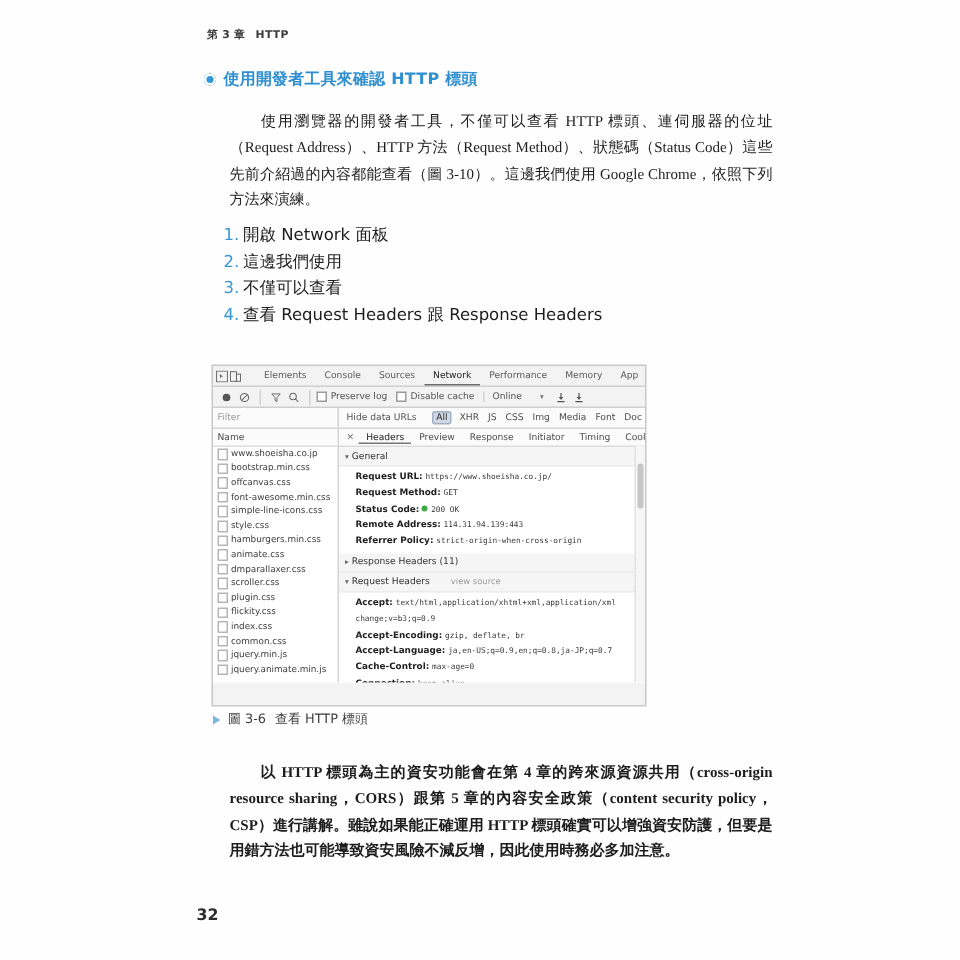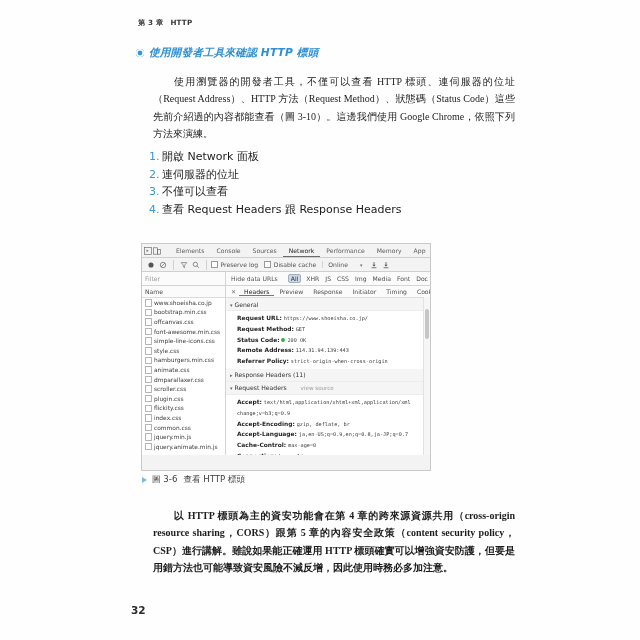--- a/index.html
+++ b/index.html
@@ -43,21 +43,20 @@
   .running-head .rh-num { margin-right: 7px; }
 
   
   .section-heading {
     position: absolute;
     left: 5px;
     top: 46px;
     display: flex;
     align-items: center;
     white-space: nowrap;
-    font-style: italic;
   }
   .heading-bullet {
     width: 8px;
     height: 8px;
     border-radius: 50%;
     background: #3399d6;
     margin-right: 5px;
     flex: 0 0 auto;
     box-shadow: inset 0 0 0 1.6px #ffffff, inset 0 0 0 3px #3399d6;
   }
@@ -365,21 +364,21 @@
 
     <div class="section-heading">
       <span class="heading-bullet"></span>
       <span class="heading-text">使用開發者工具來確認 HTTP 標頭</span>
     </div>
 
     <p class="body-para p1"><span class="indent"></span><span>使用瀏覽器的開發者工具，不僅可以查看 HTTP 標頭、連伺服器的位址（Request Address）、HTTP 方法（Request Method）、狀態碼（Status Code）這些先前介紹過的內容都能查看（圖 3-10）。這邊我們使用 Google Chrome，依照下列方法來演練。</span></p>
 
     <ol class="steps">
       <li><span class="step-num">1.</span><span>開啟 Network 面板</span></li>
-      <li><span class="step-num">2.</span><span>連伺服器的位址</span></li>
+      <li><span class="step-num">2.</span><span>這邊我們使用</span></li>
       <li><span class="step-num">3.</span><span>不僅可以查看</span></li>
       <li><span class="step-num">4.</span><span>查看 Request Headers 跟 Response Headers</span></li>
     </ol>
 
     <div class="figure">
 
       <div class="dt-tabbar">
         <span class="dt-iconbtn">
           <svg width="8" height="8" viewBox="0 0 10 10">
               <rect x="0.5" y="0.5" width="9" height="9" fill="none" stroke="#666" stroke-width="0.8"></rect>

